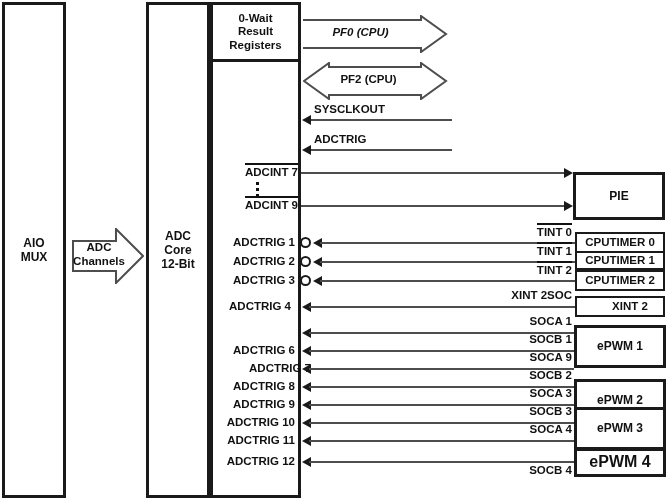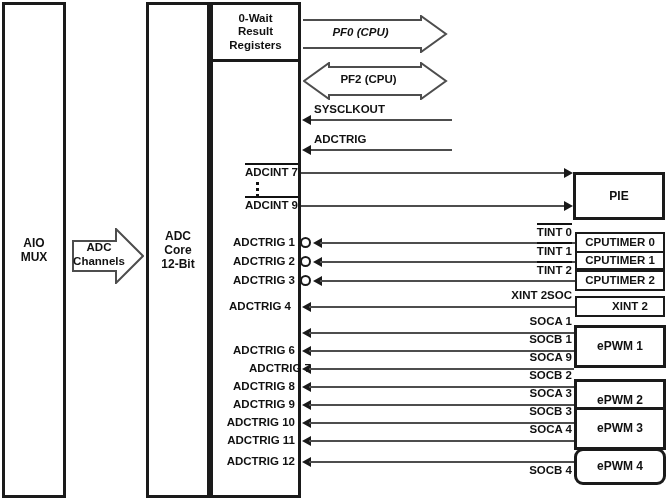--- a/index.html
+++ b/index.html
@@ -199,21 +199,21 @@
 
   <div class="blk" style="left:574px;top:325px;width:92px;height:43px;font-size:12px;">
     <span>ePWM 1</span>
   </div>
   <div class="blk" style="left:574px;top:366px;width:92px;height:43px;font-size:12px;margin-top:13px;">
     <span>ePWM 2</span>
   </div>
   <div class="blk" style="left:574px;top:407px;width:92px;height:43px;font-size:12px;">
     <span>ePWM 3</span>
   </div>
-  <div class="blk" style="left:574px;top:448px;width:92px;height:37px;font-size:12px;border-radius:9px;">
+  <div class="blk" style="left:574px;top:448px;width:92px;height:29px;font-size:16px;">
     <span>ePWM 4</span>
   </div>
 
   <div class="sig r" style="left:180px;top:236px;width:115px;">ADCTRIG 1</div>
   <div class="bubble" style="left:300px;top:237px;"></div>
   <div class="ahl" style="left:313px;top:238px;"></div>
   <div class="hline" style="left:320px;top:242px;width:255px;"></div>
   <div class="sig r" style="left:460px;top:223px;width:112px;">
     <span class="ovl">TINT 0</span>
   </div>

